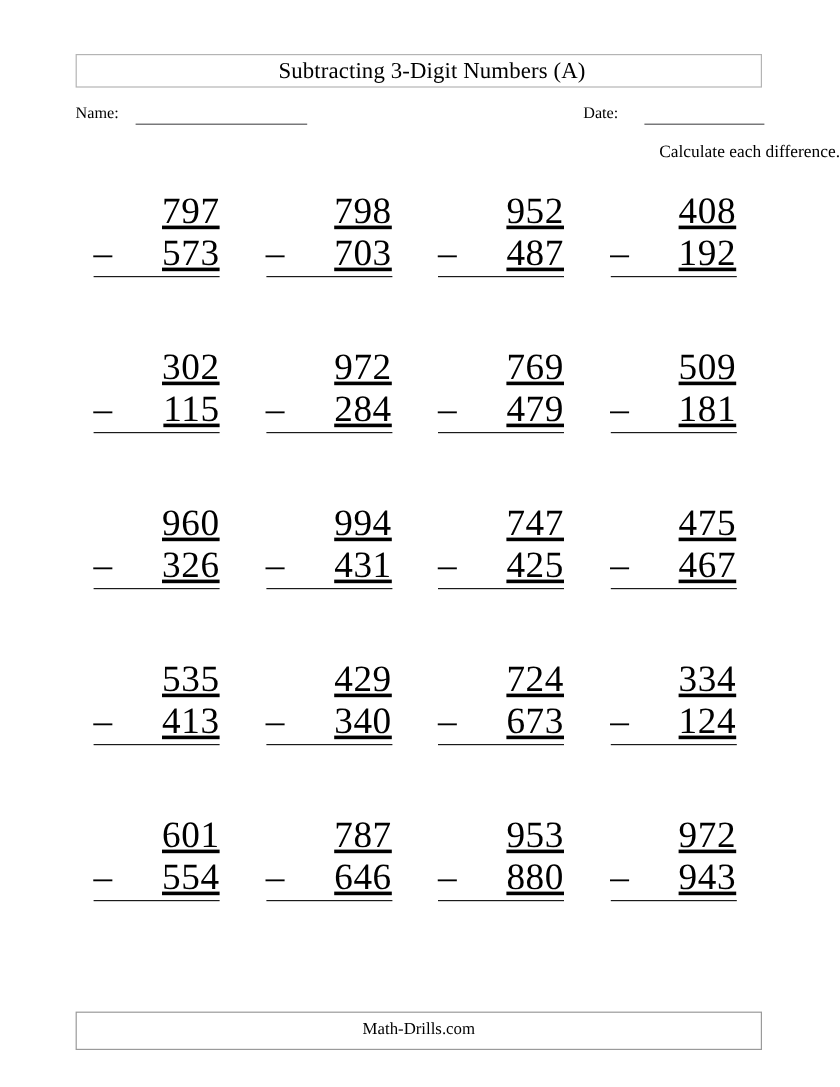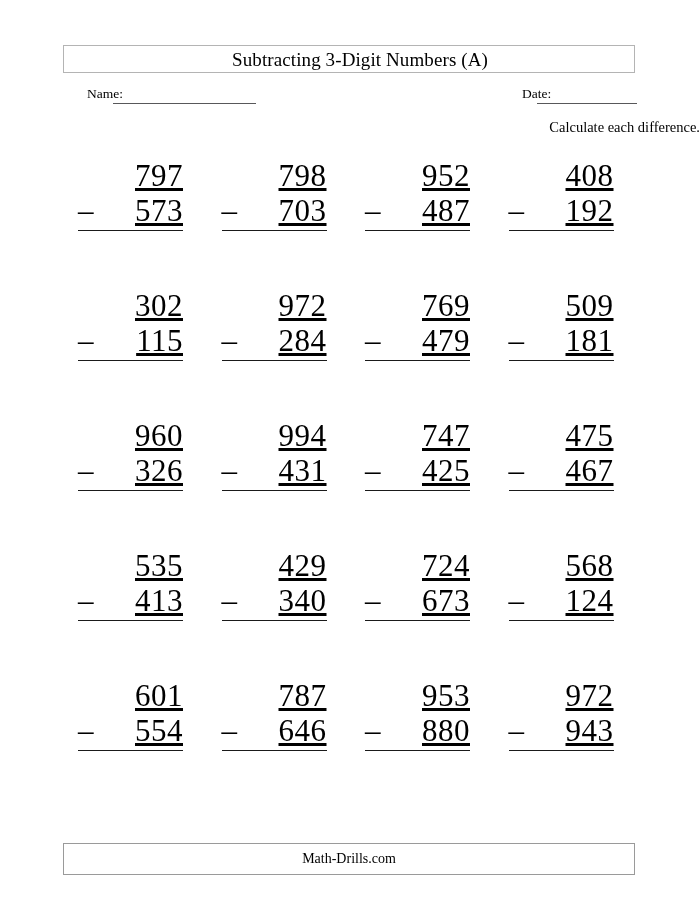--- a/index.html
+++ b/index.html
@@ -48,31 +48,30 @@
     left: 63px;
     top: 86px;
     width: 574px;
     height: 20px;
   }
   .meta-label {
     position: absolute;
     font-size: 13.5px;
     line-height: 16px;
     top: 0;
-    margin-left: 24px;
   }
   .meta-rule {
     position: absolute;
     height: 0;
     border-bottom: 1.4px solid #58585a;
     top: 17px;
   }
   .name-label { left: 0; }
   .name-rule  { left: 50px; width: 143px; }
-  .date-label { left: 435px; }
+  .date-label { left: 423px; }
   .date-rule  { left: 474px; width: 100px; }
 
   
   .instruction {
     position: absolute;
     left: 0;
     top: 118px;
     width: 700px;
     text-align: right;
     font-size: 14.5px;
@@ -312,21 +311,21 @@
             <div class="prob-line top">724</div>
             <div class="prob-line bottom">
               <span class="minus">–</span>
               <span>673</span>
             </div>
             <div class="rule"></div>
           </div>
         </div>
         <div class="prob-cell">
           <div class="prob-inner">
-            <div class="prob-line top">568</div>
+            <div class="prob-line top">334</div>
             <div class="prob-line bottom">
               <span class="minus">–</span>
               <span>124</span>
             </div>
             <div class="rule"></div>
           </div>
         </div>
       </div>
       <div class="prob-row">
         <div class="prob-cell">

